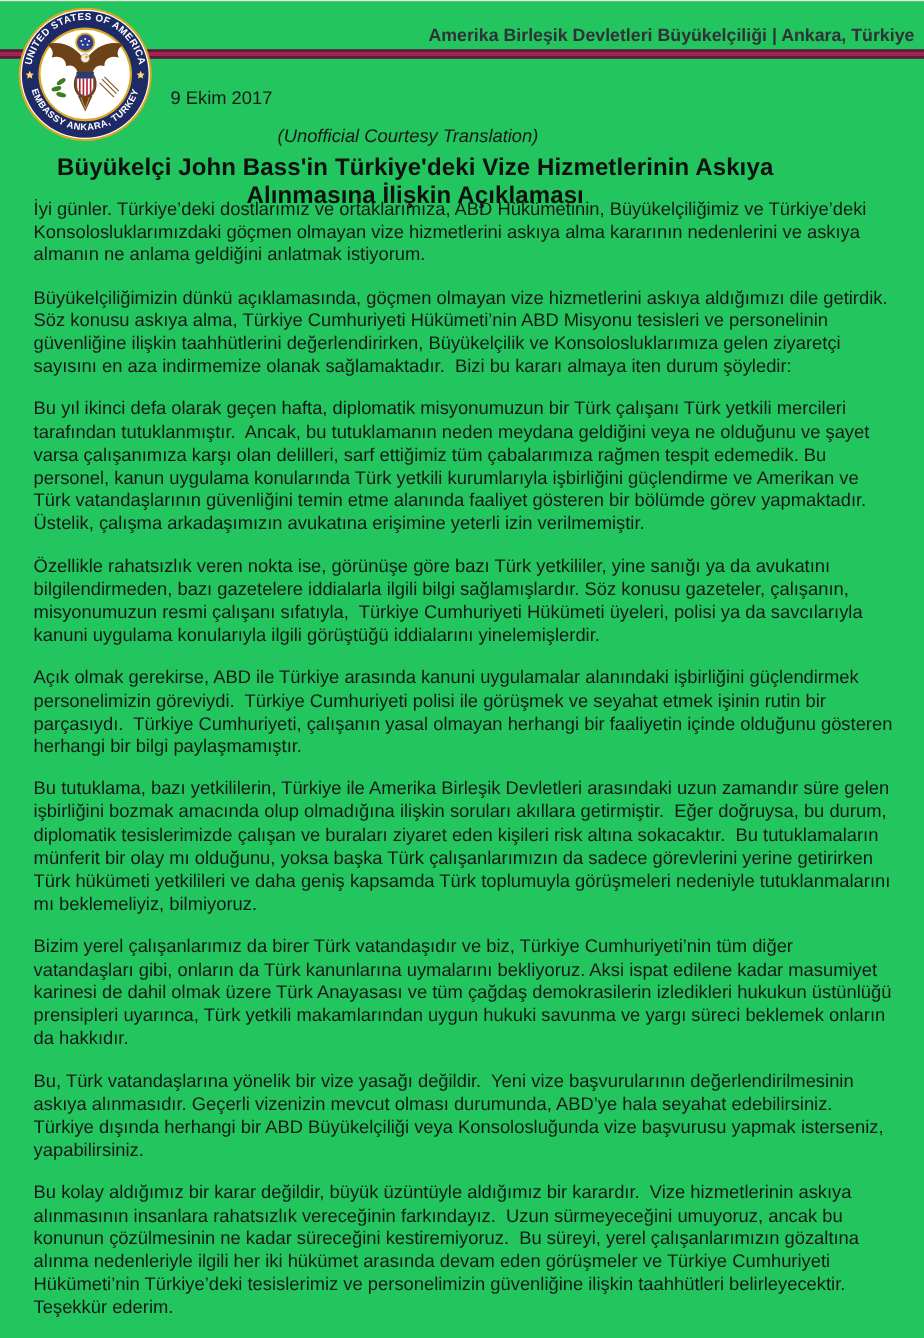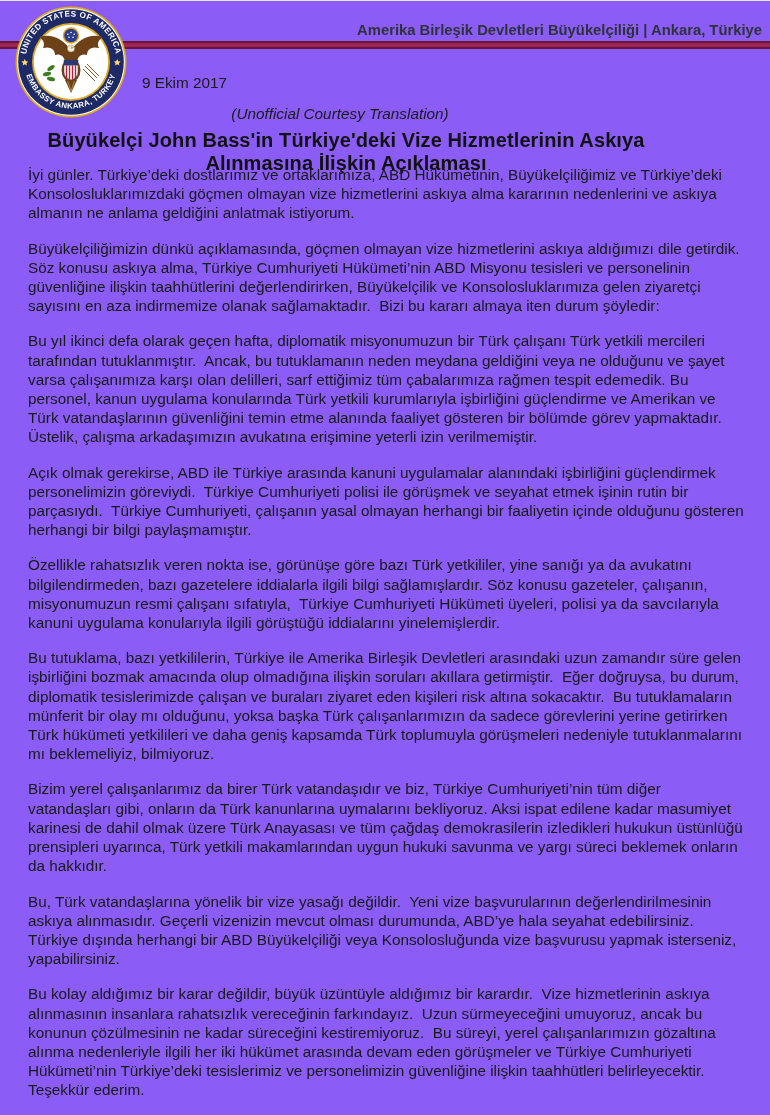--- a/index.html
+++ b/index.html
@@ -1,19 +1,19 @@
 <!DOCTYPE html>
 <html lang="tr"><head>
 <meta charset="utf-8">
 <style>
   html,body{margin:0;padding:0;background:#ffffff;}
   .page{
     position:relative;
     width:770px;height:1115px;
-    background:#8b5cf6;
+    background:#22c55e;
     font-family:"Liberation Sans","DejaVu Sans",sans-serif;
     color:#191919;
     overflow:hidden;
     border-top:1px solid #e6e6e6;
   }
   .header-title{
     position:absolute;top:21px;right:8px;
     font-size:14.8px;font-weight:bold;color:#2e3338;
     white-space:nowrap;
   }
@@ -142,21 +142,21 @@
   <div class="doc-date">9 Ekim 2017</div>
 
   <div class="translation-note">(Unofficial Courtesy Translation)</div>
 
   <div class="doc-title">Büyükelçi John Bass'in Türkiye'deki Vize Hizmetlerinin Askıya Alınmasına İlişkin Açıklaması</div>
 
   <div class="doc-body">
     <p>İyi günler. Türkiye’deki dostlarımız ve ortaklarımıza, ABD Hükümetinin, Büyükelçiliğimiz ve Türkiye’deki Konsolosluklarımızdaki göçmen olmayan vize hizmetlerini askıya alma kararının nedenlerini ve askıya almanın ne anlama geldiğini anlatmak istiyorum.</p>
     <p>Büyükelçiliğimizin dünkü açıklamasında, göçmen olmayan vize hizmetlerini askıya aldığımızı dile getirdik. Söz konusu askıya alma, Türkiye Cumhuriyeti Hükümeti’nin ABD Misyonu tesisleri ve personelinin güvenliğine ilişkin taahhütlerini değerlendirirken, Büyükelçilik ve Konsolosluklarımıza gelen ziyaretçi sayısını en aza indirmemize olanak sağlamaktadır.  Bizi bu kararı almaya iten durum şöyledir:</p>
     <p>Bu yıl ikinci defa olarak geçen hafta, diplomatik misyonumuzun bir Türk çalışanı Türk yetkili mercileri tarafından tutuklanmıştır.  Ancak, bu tutuklamanın neden meydana geldiğini veya ne olduğunu ve şayet varsa çalışanımıza karşı olan delilleri, sarf ettiğimiz tüm çabalarımıza rağmen tespit edemedik. Bu personel, kanun uygulama konularında Türk yetkili kurumlarıyla işbirliğini güçlendirme ve Amerikan ve Türk vatandaşlarının güvenliğini temin etme alanında faaliyet gösteren bir bölümde görev yapmaktadır. Üstelik, çalışma arkadaşımızın avukatına erişimine yeterli izin verilmemiştir.</p>
+    <p>Özellikle rahatsızlık veren nokta ise, görünüşe göre bazı Türk yetkililer, yine sanığı ya da avukatını bilgilendirmeden, bazı gazetelere iddialarla ilgili bilgi sağlamışlardır. Söz konusu gazeteler, çalışanın, misyonumuzun resmi çalışanı sıfatıyla,  Türkiye Cumhuriyeti Hükümeti üyeleri, polisi ya da savcılarıyla kanuni uygulama konularıyla ilgili görüştüğü iddialarını yinelemişlerdir.</p>
     <p>Açık olmak gerekirse, ABD ile Türkiye arasında kanuni uygulamalar alanındaki işbirliğini güçlendirmek personelimizin göreviydi.  Türkiye Cumhuriyeti polisi ile görüşmek ve seyahat etmek işinin rutin bir parçasıydı.  Türkiye Cumhuriyeti, çalışanın yasal olmayan herhangi bir faaliyetin içinde olduğunu gösteren herhangi bir bilgi paylaşmamıştır.</p>
-    <p>Özellikle rahatsızlık veren nokta ise, görünüşe göre bazı Türk yetkililer, yine sanığı ya da avukatını bilgilendirmeden, bazı gazetelere iddialarla ilgili bilgi sağlamışlardır. Söz konusu gazeteler, çalışanın, misyonumuzun resmi çalışanı sıfatıyla,  Türkiye Cumhuriyeti Hükümeti üyeleri, polisi ya da savcılarıyla kanuni uygulama konularıyla ilgili görüştüğü iddialarını yinelemişlerdir.</p>
     <p>Bu tutuklama, bazı yetkililerin, Türkiye ile Amerika Birleşik Devletleri arasındaki uzun zamandır süre gelen işbirliğini bozmak amacında olup olmadığına ilişkin soruları akıllara getirmiştir.  Eğer doğruysa, bu durum, diplomatik tesislerimizde çalışan ve buraları ziyaret eden kişileri risk altına sokacaktır.  Bu tutuklamaların münferit bir olay mı olduğunu, yoksa başka Türk çalışanlarımızın da sadece görevlerini yerine getirirken Türk hükümeti yetkilileri ve daha geniş kapsamda Türk toplumuyla görüşmeleri nedeniyle tutuklanmalarını mı beklemeliyiz, bilmiyoruz.</p>
     <p>Bizim yerel çalışanlarımız da birer Türk vatandaşıdır ve biz, Türkiye Cumhuriyeti’nin tüm diğer vatandaşları gibi, onların da Türk kanunlarına uymalarını bekliyoruz. Aksi ispat edilene kadar masumiyet karinesi de dahil olmak üzere Türk Anayasası ve tüm çağdaş demokrasilerin izledikleri hukukun üstünlüğü prensipleri uyarınca, Türk yetkili makamlarından uygun hukuki savunma ve yargı süreci beklemek onların da hakkıdır.</p>
     <p>Bu, Türk vatandaşlarına yönelik bir vize yasağı değildir.  Yeni vize başvurularının değerlendirilmesinin askıya alınmasıdır. Geçerli vizenizin mevcut olması durumunda, ABD’ye hala seyahat edebilirsiniz. Türkiye dışında herhangi bir ABD Büyükelçiliği veya Konsolosluğunda vize başvurusu yapmak isterseniz, yapabilirsiniz.</p>
     <p>Bu kolay aldığımız bir karar değildir, büyük üzüntüyle aldığımız bir karardır.  Vize hizmetlerinin askıya alınmasının insanlara rahatsızlık vereceğinin farkındayız.  Uzun sürmeyeceğini umuyoruz, ancak bu konunun çözülmesinin ne kadar süreceğini kestiremiyoruz.  Bu süreyi, yerel çalışanlarımızın gözaltına alınma nedenleriyle ilgili her iki hükümet arasında devam eden görüşmeler ve Türkiye Cumhuriyeti Hükümeti’nin Türkiye’deki tesislerimiz ve personelimizin güvenliğine ilişkin taahhütleri belirleyecektir. Teşekkür ederim.</p>
   </div>
 
 </div>
 
 </body></html>

